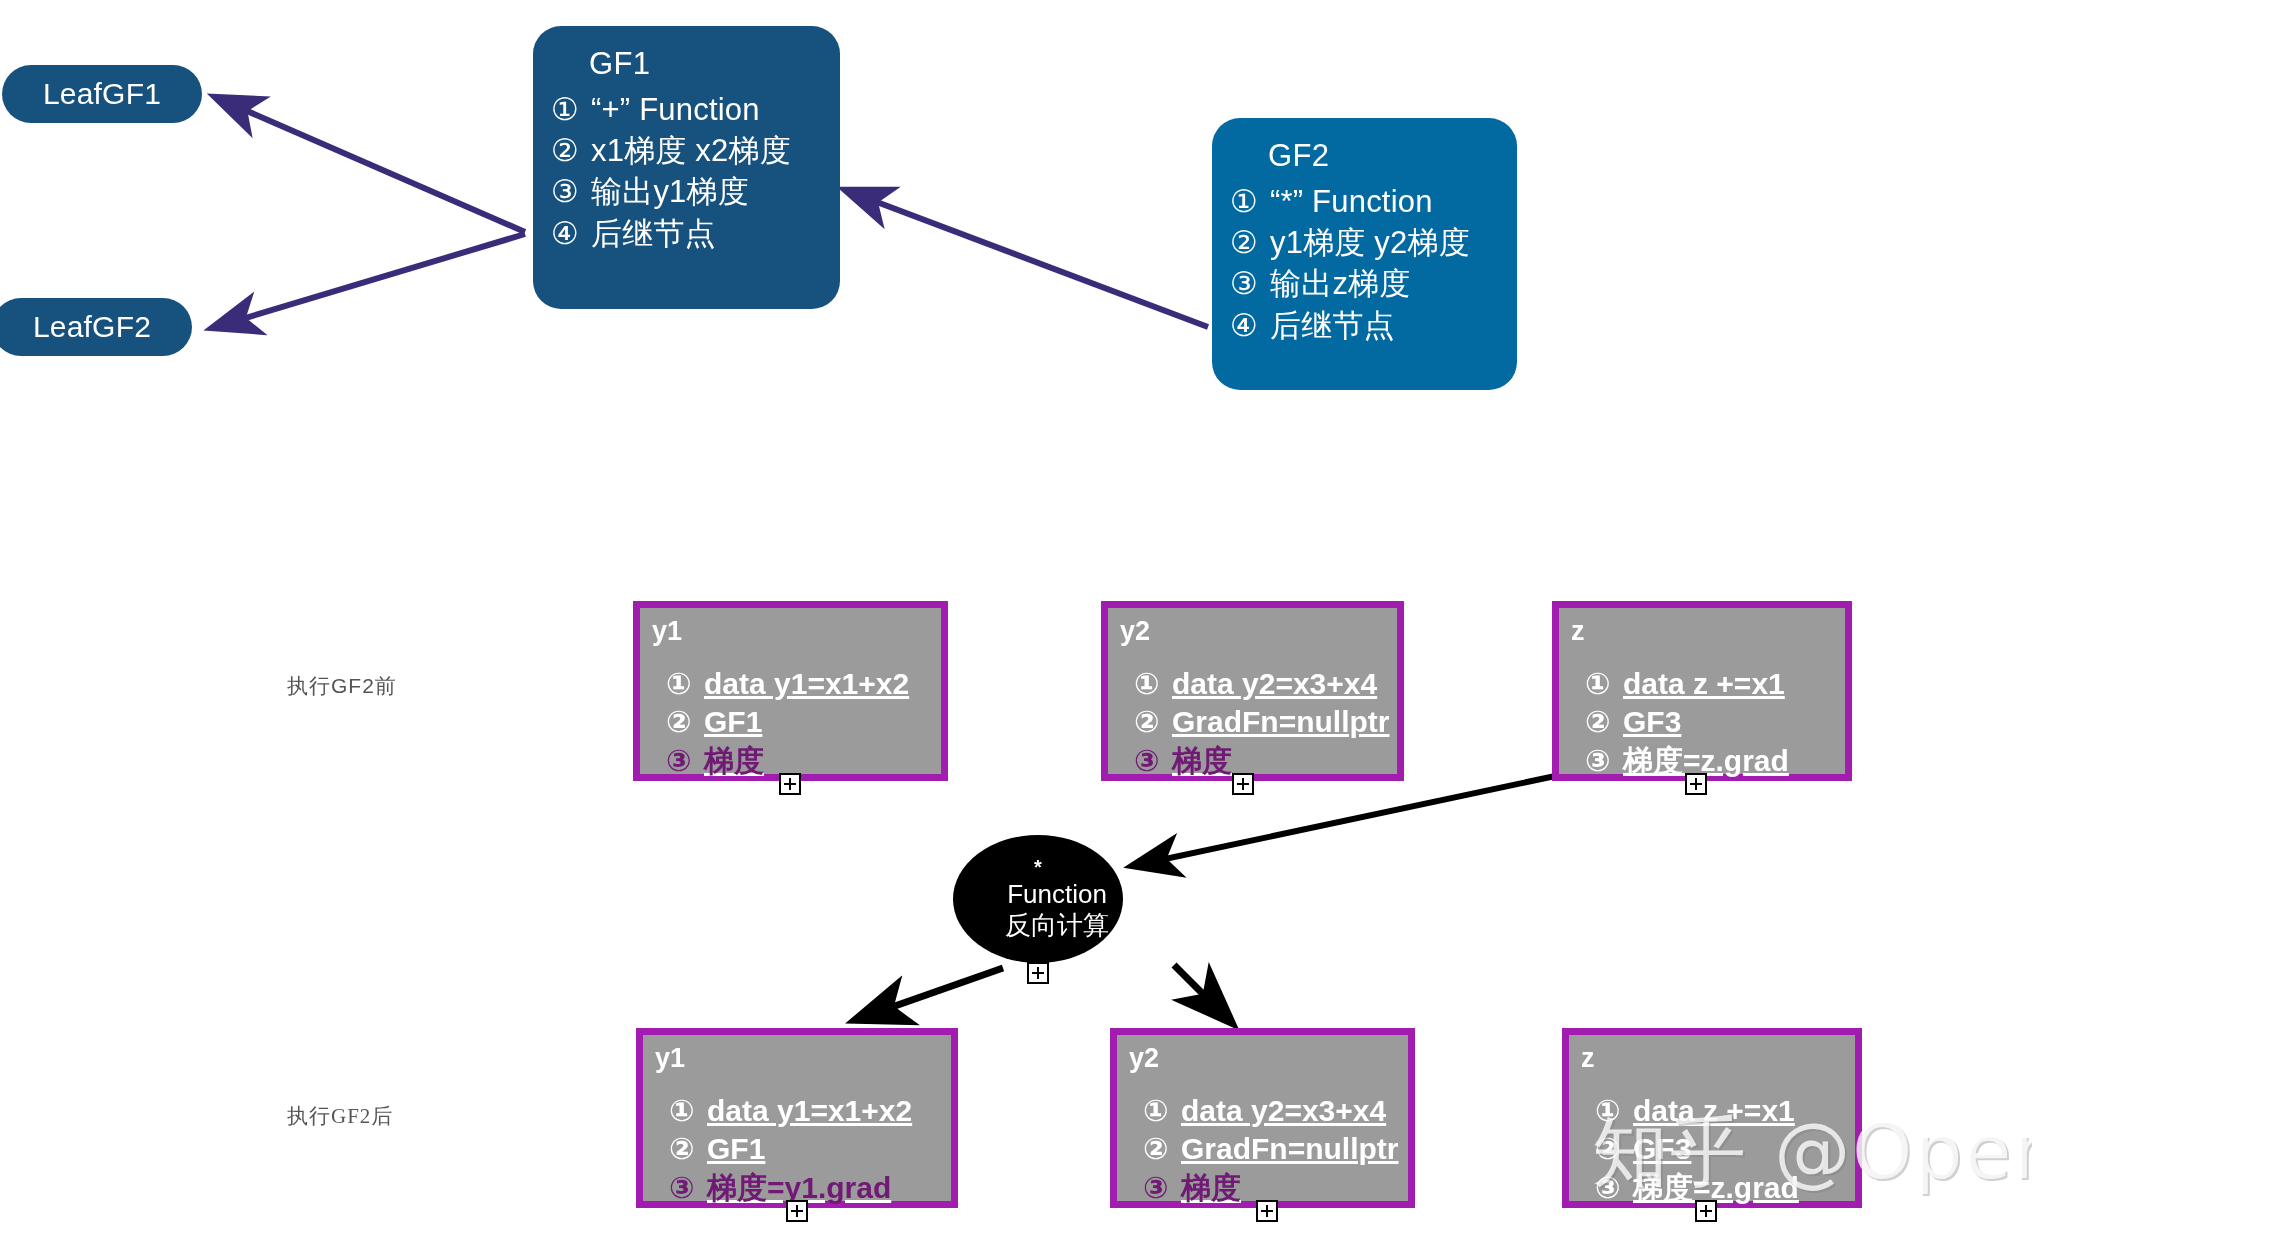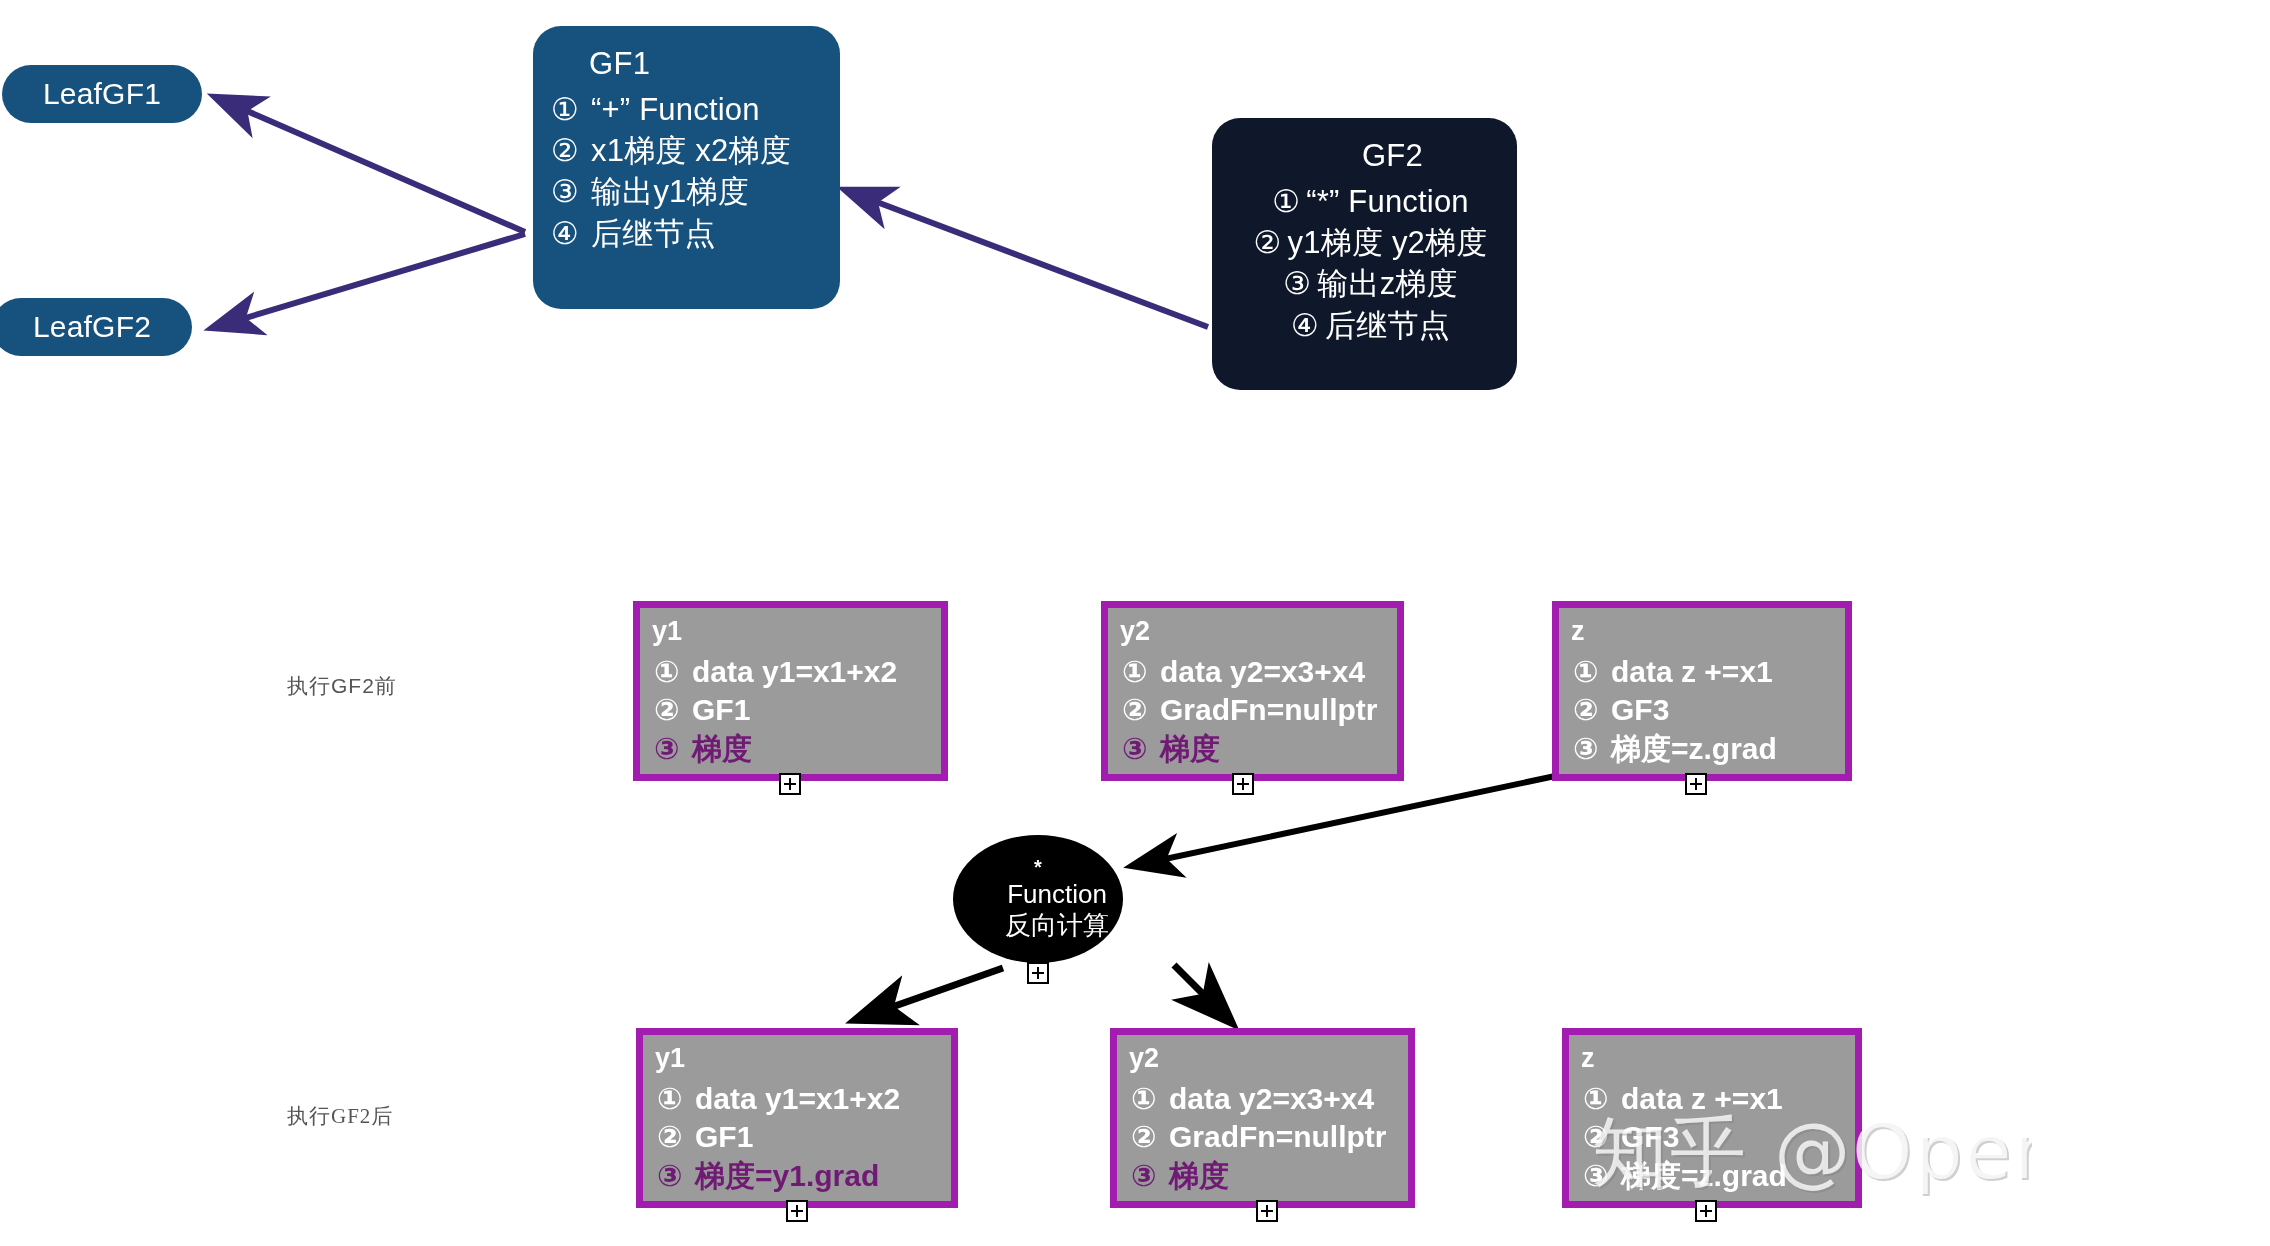--- a/index.html
+++ b/index.html
@@ -69,22 +69,23 @@
     color: #ffffff;
     font-weight: bold;
   }
   .varbox .vname {
     font-size: 27px;
     line-height: 1;
     padding: 10px 0 0 12px;
   }
   .varbox ol.vitems {
     list-style: none;
-    margin: 4px;
+    margin: 16px;
     padding: 4px 0 0 10px;
+    text-decoration: underline;
   }
   .varbox ol.vitems li {
     font-size: 30px;
     line-height: 1.28;
     white-space: nowrap;
   }
   .varbox ol.vitems li .num {
     display: inline-block;
     width: 38px;
   }
@@ -237,21 +238,21 @@
       </li>
       <li>
         <span class="num">③</span><span>输出y1梯度</span>
       </li>
       <li>
         <span class="num">④</span><span>后继节点</span>
       </li>
     </ol>
   </div>
 
-  <div class="gfbox" style="left:1212px; top:118px; width:305px; height:272px; background:#0f172a;text-align:center;">
+  <div class="gfbox" style="left:1212px; top:118px; width:305px; height:272px; background:#0369a1;">
     <div class="title">GF2</div>
     <ol class="items">
       <li>
         <span class="num">①</span><span>“*” Function</span>
       </li>
       <li>
         <span class="num">②</span><span>y1梯度 y2梯度</span>
       </li>
       <li>
         <span class="num">③</span><span>输出z梯度</span>

